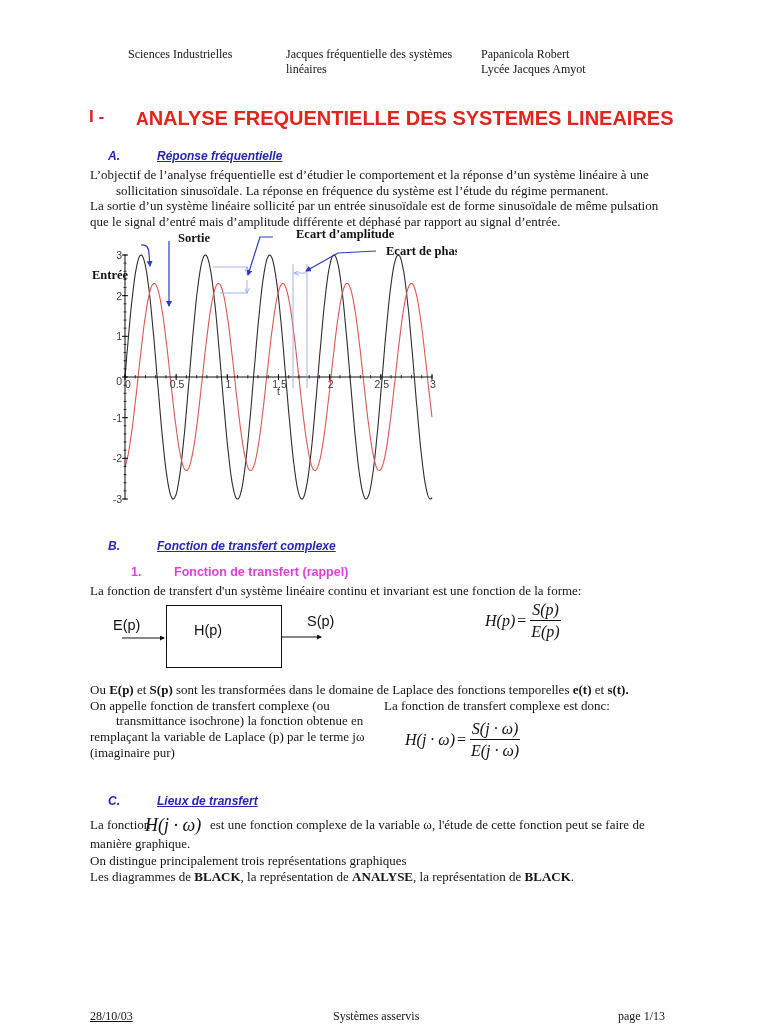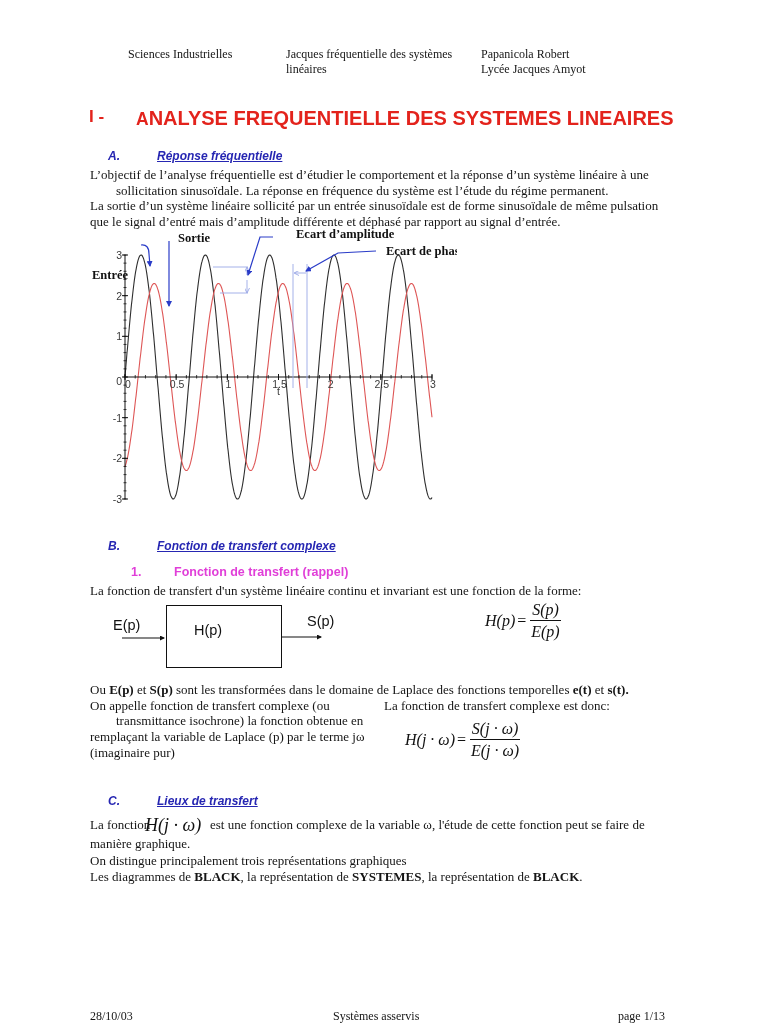--- a/index.html
+++ b/index.html
@@ -253,18 +253,18 @@
 
 <div class="abs h2" style="left:108px; top:793px;">C.</div>
 <div class="abs h2 ul" style="left:157px; top:793px;">Lieux de transfert</div>
 
 <div class="abs txt" style="left:90px; top:817px;">La fonction</div>
 <div class="inline-formula" style="left:145px; top:815px;">H(j · ω)</div>
 <div class="abs txt" style="left:210px; top:817px;">est une fonction complexe de la variable ω, l'étude de cette fonction peut se faire de</div>
 <div class="abs txt" style="left:90px; top:836px;">manière graphique.</div>
 <div class="abs txt" style="left:90px; top:853px;">On distingue principalement trois représentations graphiques</div>
 <div class="abs txt" style="left:90px; top:869px;">
-  <span>Les diagrammes de </span><span class="b">BLACK</span><span>, la représentation de </span><span class="b">SYSTEMES</span><span>, la représentation de </span><span class="b">BLACK</span><span>.</span>
-</div>
-
-<div class="abs hdr" style="left:90px; top:1009px;">28/10/03</div>
+  <span>Les diagrammes de </span><span class="b">BLACK</span><span>, la représentation de </span><span class="b">ANALYSE</span><span>, la représentation de </span><span class="b">BLACK</span><span>.</span>
+</div>
+
+<div class="abs hdr" style="left:90px; top:1009px;text-decoration:underline;">28/10/03</div>
 <div class="abs hdr" style="left:333px; top:1009px;">Systèmes asservis</div>
 <div class="abs hdr" style="left:618px; top:1009px;">page 1/13</div>
 
 </body></html>

